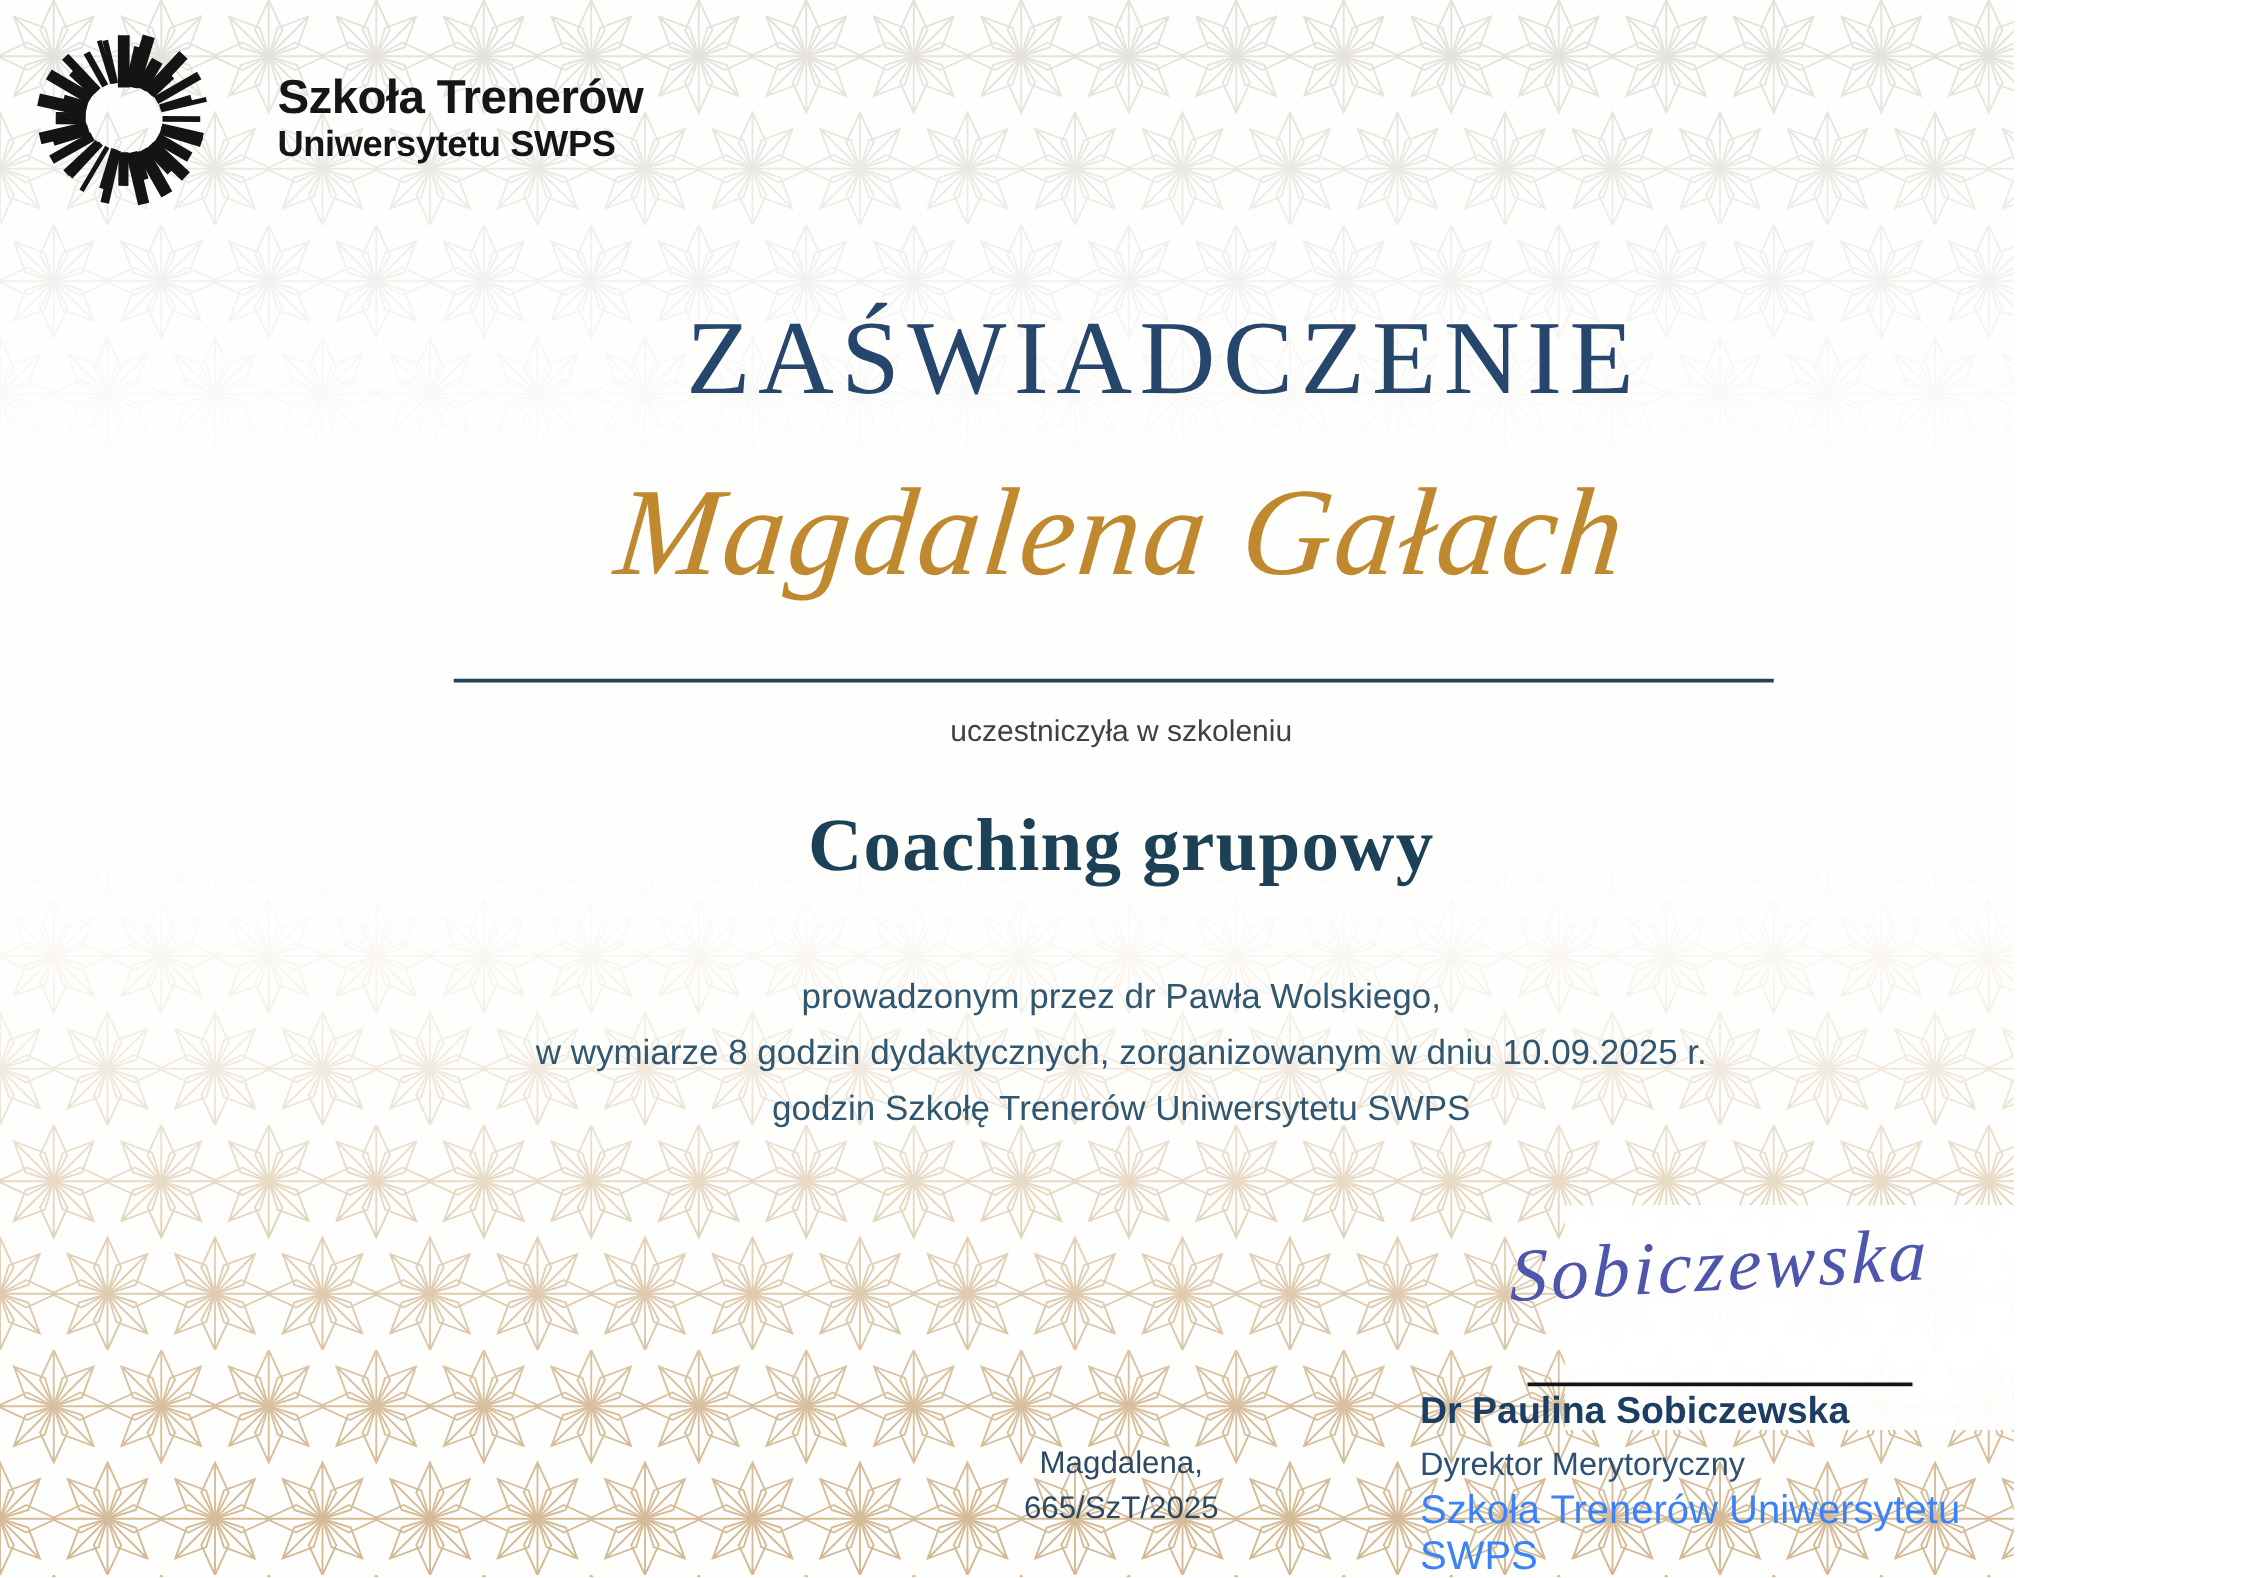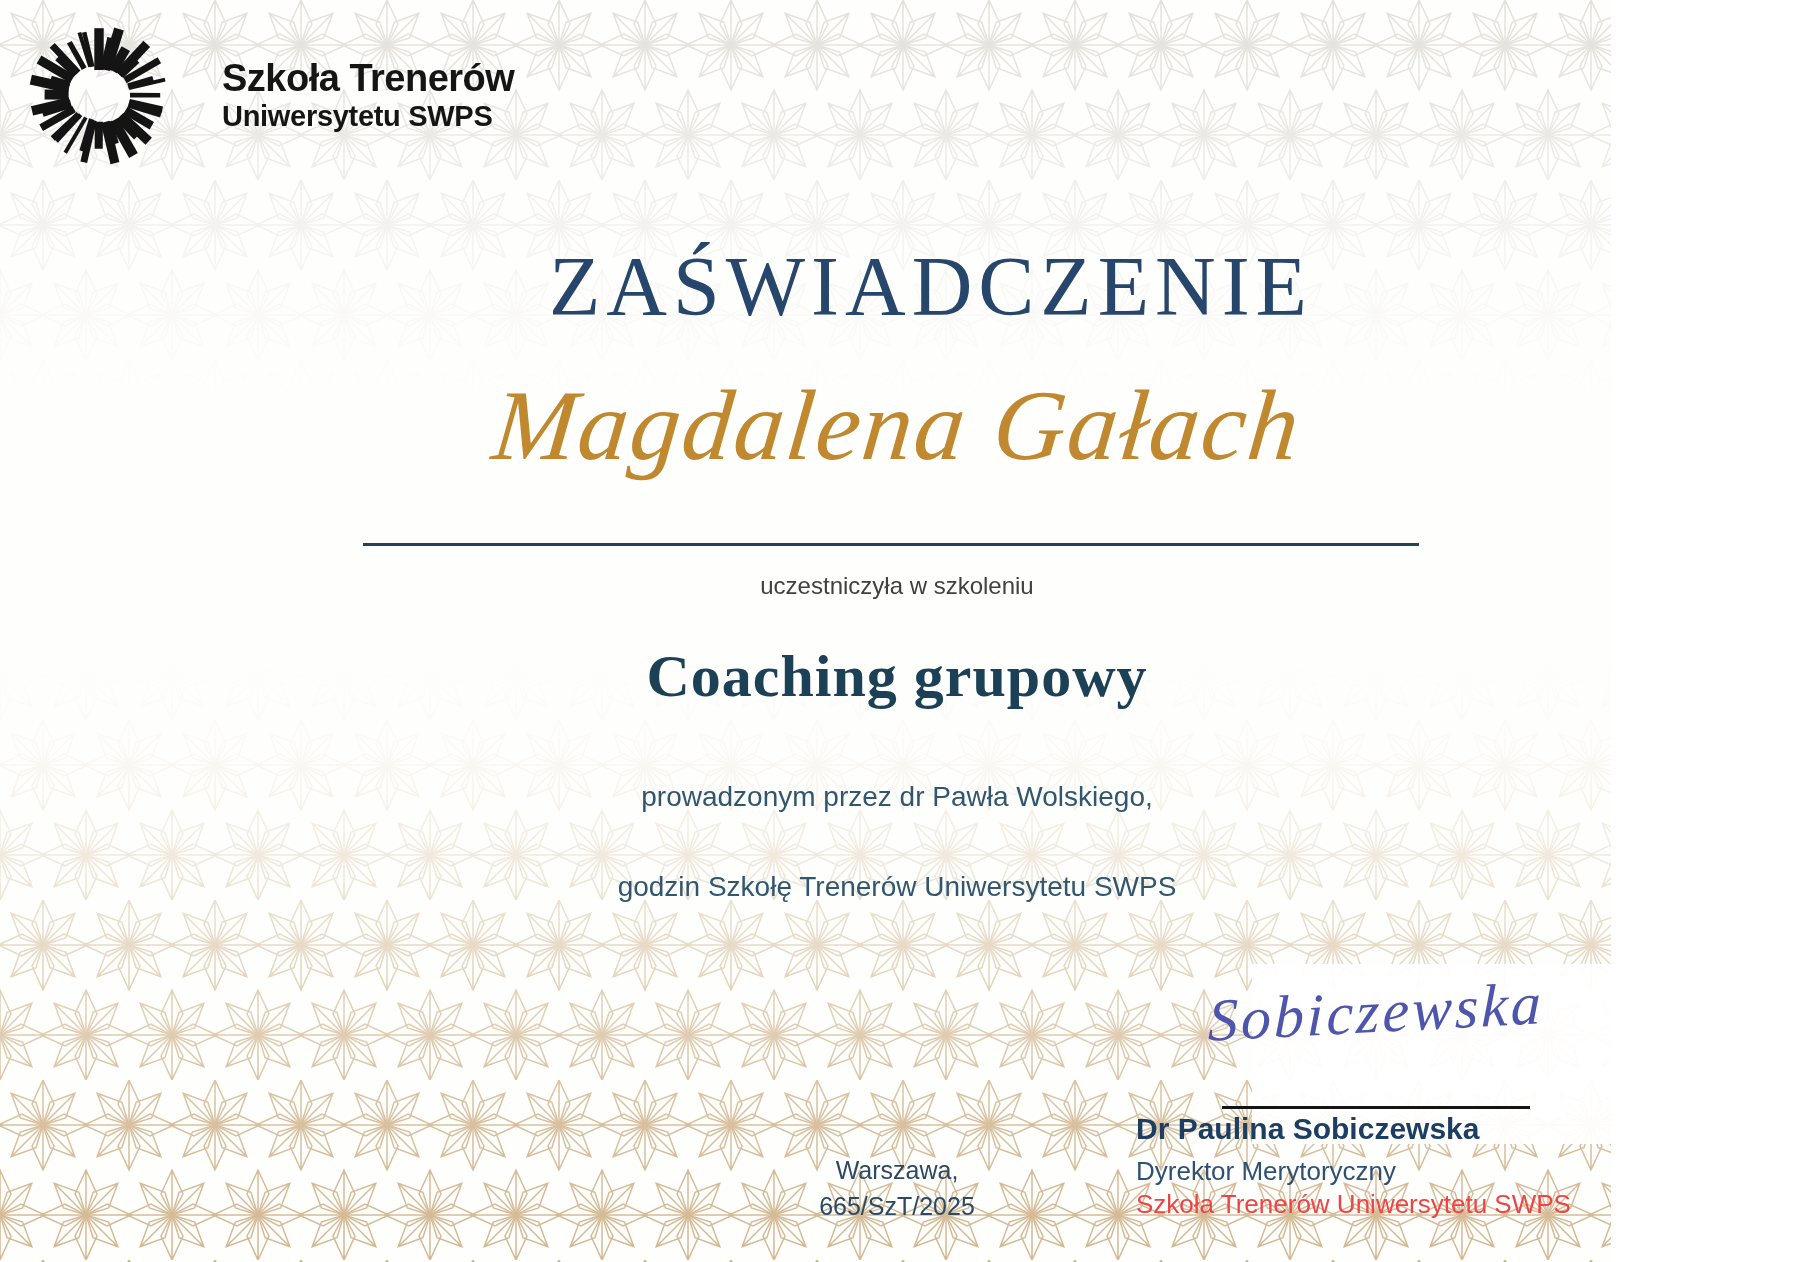--- a/index.html
+++ b/index.html
@@ -36,21 +36,21 @@
   .sig-backdrop{position:absolute;left:1252px;top:964px;width:486px;height:180px;
         background:rgba(255,255,255,0.94);z-index:1;}
   .sig-script{position:absolute;left:1136px;top:978px;width:480px;text-align:center;
         font-family:cursive;font-style:italic;font-size:60px;color:#4d55ad;
         letter-spacing:3px;transform:rotate(-3deg) skewX(-4deg);z-index:2;}
   .sig-line{position:absolute;left:1222px;top:1106px;width:308px;height:3px;
         background:#141414;z-index:2;}
   .sig-text{position:absolute;left:1136px;width:480px;text-align:left;z-index:2;}
   .sig-name{top:1112px;font-size:30px;font-weight:700;color:#1d3e63;}
   .sig-role{top:1156px;font-size:26px;color:#2e5173;}
-  .sig-org{top:1189px;font-size:26px;color:#ef4444;}
+  .sig-org{top:1189px;font-size:32px;color:#3b82f6;}
 </style>
 </head>
 <body>
 
 <div class="page">
 
   <svg class="bg" viewBox="0 0 1794 1262" xmlns="http://www.w3.org/2000/svg">
     <defs>
       <g id="flower">
         <path transform="rotate(0)" d="M0 0 L-11 -21 L0 -45 L11 -21 Z M0 0 L0 -45"></path>
@@ -155,24 +155,25 @@
     <div class="logo-line1">Szkoła Trenerów</div>
     <div class="logo-line2">Uniwersytetu SWPS</div>
   </div>
 
   <div class="center-row title">ZAŚWIADCZENIE</div>
   <div class="center-row name">Magdalena Gałach</div>
   <div class="name-underline"></div>
   <div class="center-row subtitle">uczestniczyła w szkoleniu</div>
   <div class="center-row course">Coaching grupowy</div>
   <div class="center-row body-line body1">prowadzonym przez dr Pawła Wolskiego,</div>
+  <div class="center-row body-line body2">w wymiarze 8 godzin dydaktycznych, zorganizowanym w dniu 10.09.2025 r.</div>
   <div class="center-row body-line body3">godzin Szkołę Trenerów Uniwersytetu SWPS</div>
 
   <div class="center-row issue">
-    <div>Warszawa,</div>
+    <div>Magdalena,</div>
     <div>665/SzT/2025</div>
   </div>
 
   <div class="sig-backdrop"></div>
   <div class="sig-script">Sobiczewska</div>
   <div class="sig-line"></div>
   <div class="sig-text sig-name">Dr Paulina Sobiczewska</div>
   <div class="sig-text sig-role">Dyrektor Merytoryczny</div>
   <div class="sig-text sig-org">Szkoła Trenerów Uniwersytetu SWPS</div>
 

